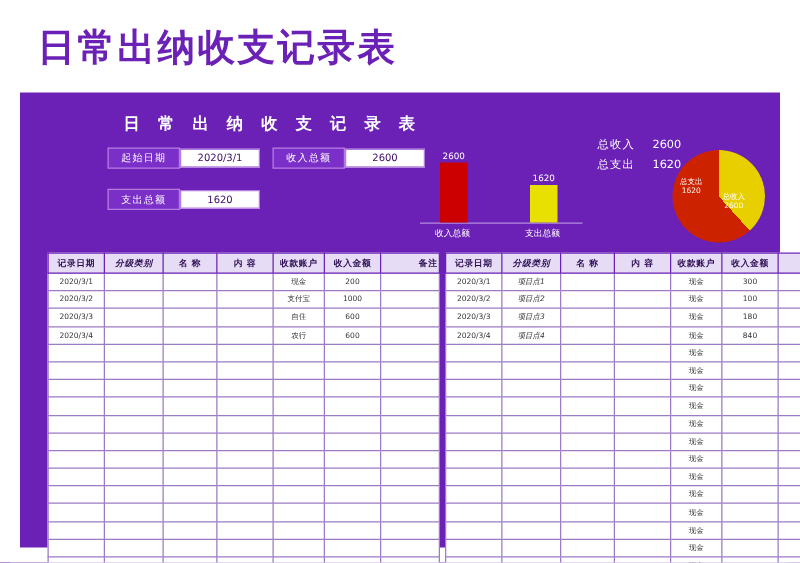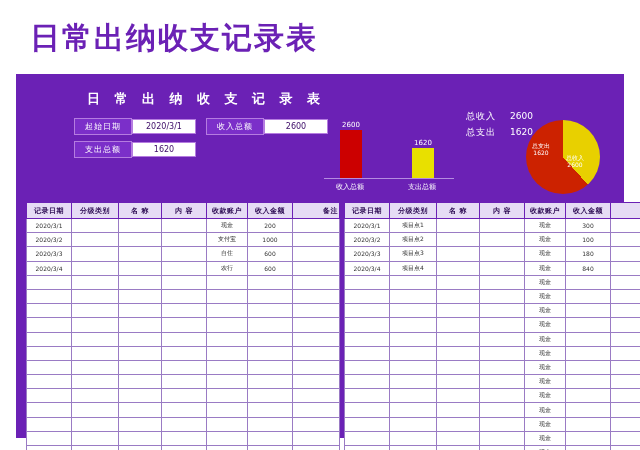--- a/index.html
+++ b/index.html
@@ -42,21 +42,21 @@
   }
   
   .sheet {
     position: absolute;
     left: 16px;
     top: 74px;
     width: 608px;
     height: 364px;
     background: #6b21b5;
     box-sizing: border-box;
-    padding: 8px 10px 10px 10px;
+    padding: 8px 10px 10px 22px;
   }
   .sheet-inner {
     position: relative;
     width: 100%;
     height: 100%;
   }
   .sheet-title {
     text-align: center;
     color: #ffffff;
     font-size: 13px;
@@ -66,21 +66,21 @@
     width: 360px;
     font-family: "DejaVu Sans", "Liberation Sans", sans-serif;
   }
   
   .param-box {
     position: absolute;
     left: 48px;
     top: 28px;
     display: grid;
     grid-template-columns: auto auto;
-    gap: 6px 10px;
+    gap: 16px 10px;
   }
   .param-pair {
     display: flex;
     align-items: center;
   }
   .param-label {
     background: #7b2fc9;
     border: 1px solid #b57ce0;
     color: #ffffff;
     font-size: 8px;
@@ -204,21 +204,21 @@
     border: 1px solid #9a7bc4;
     font-size: 6px;
     color: #333333;
     height: 11.2px;
     text-align: center;
     overflow: hidden;
     white-space: nowrap;
     font-family: "DejaVu Sans", "Liberation Sans", sans-serif;
   }
   .c-date  { width: 42px; margin-top: 32px; }
-  .c-cat   { width: 44px; }
+  .c-cat   { width: 44px; font-style: italic; }
   .c-name  { width: 40px; text-align: center; }
   .c-desc  { width: 42px; }
   .c-acct  { width: 38px; }
   .c-amt   { width: 42px; }
   .c-note  { width: 44px; text-align: right; }
 </style>
 </head>
 <body>
 
 <div class="page">

